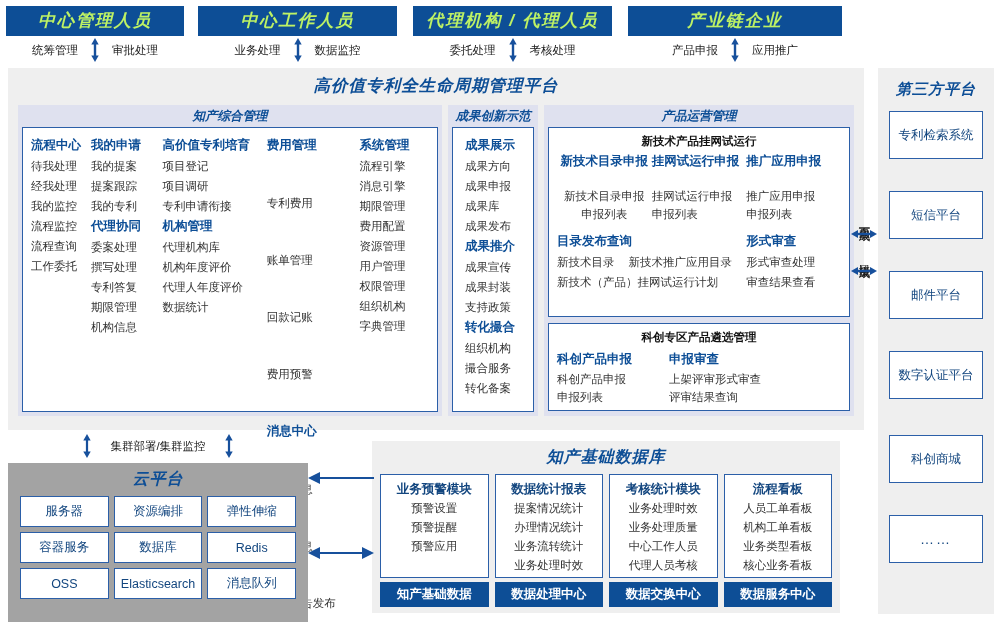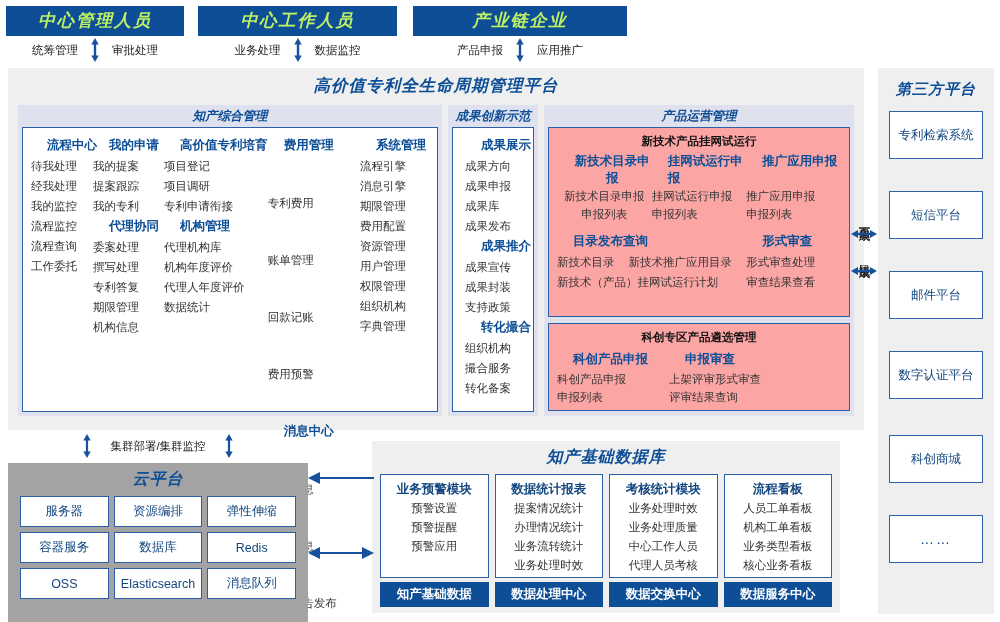--- a/index.html
+++ b/index.html
@@ -45,28 +45,28 @@
   }
   .zone-body {
     background: #ffffff; border: 1.4px solid #2b5fa8;
     margin: 0 4px 4px 4px;
   }
 
   .colset { display: flex; }
   .col { display: flex; flex-direction: column; }
   .grp {
     font-size: 12.5px; font-weight: bold; color: #0d4e96;
-    white-space: nowrap; line-height: 21px; margin-left: 16px;
+    white-space: nowrap; line-height: 21px;
   }
   .itm {
     font-size: 11.5px; color: #333333; white-space: nowrap; line-height: 20px;
   }
 
   
-  .inner-box { border: 1.3px solid #2b5fa8; background: #fca5a5; }
+  .inner-box { border: 1.3px solid #2b5fa8; background: #ffffff; }
   .inner-head {
     text-align: center; font-size: 11.5px; font-weight: bold; color: #111;
     line-height: 20px;
   }
 
   
   .integration {
     position: absolute; left: 850px; top: 120px; width: 28px; height: 270px;
     display: flex; flex-direction: column; align-items: center; justify-content: center;
   }
@@ -164,20 +164,32 @@
       <div class="actor-col" style="width:215px;padding:0 8px;">
         <div class="actor-bar">中心工作人员</div>
         <div class="actor-sub">
           <span>业务处理</span>
           <svg class="vArrow" viewBox="0 0 14 26">
             <line x1="7" y1="4" x2="7" y2="22" stroke="#17509c" stroke-width="2.6"></line>
             <polygon points="7,0 3,7 11,7" fill="#17509c"></polygon>
             <polygon points="7,26 3,19 11,19" fill="#17509c"></polygon>
           </svg>
           <span>数据监控</span>
+        </div>
+      </div>
+      <div class="actor-col" style="width:215px;padding:0 8px;">
+        <div class="actor-bar">代理机构 / 代理人员</div>
+        <div class="actor-sub">
+          <span>委托处理</span>
+          <svg class="vArrow" viewBox="0 0 14 26">
+            <line x1="7" y1="4" x2="7" y2="22" stroke="#17509c" stroke-width="2.6"></line>
+            <polygon points="7,0 3,7 11,7" fill="#17509c"></polygon>
+            <polygon points="7,26 3,19 11,19" fill="#17509c"></polygon>
+          </svg>
+          <span>考核处理</span>
         </div>
       </div>
       <div class="actor-col" style="width:230px;padding:0 8px;">
         <div class="actor-bar">产业链企业</div>
         <div class="actor-sub">
           <span>产品申报</span>
           <svg class="vArrow" viewBox="0 0 14 26">
             <line x1="7" y1="4" x2="7" y2="22" stroke="#17509c" stroke-width="2.6"></line>
             <polygon points="7,0 3,7 11,7" fill="#17509c"></polygon>
             <polygon points="7,26 3,19 11,19" fill="#17509c"></polygon>

